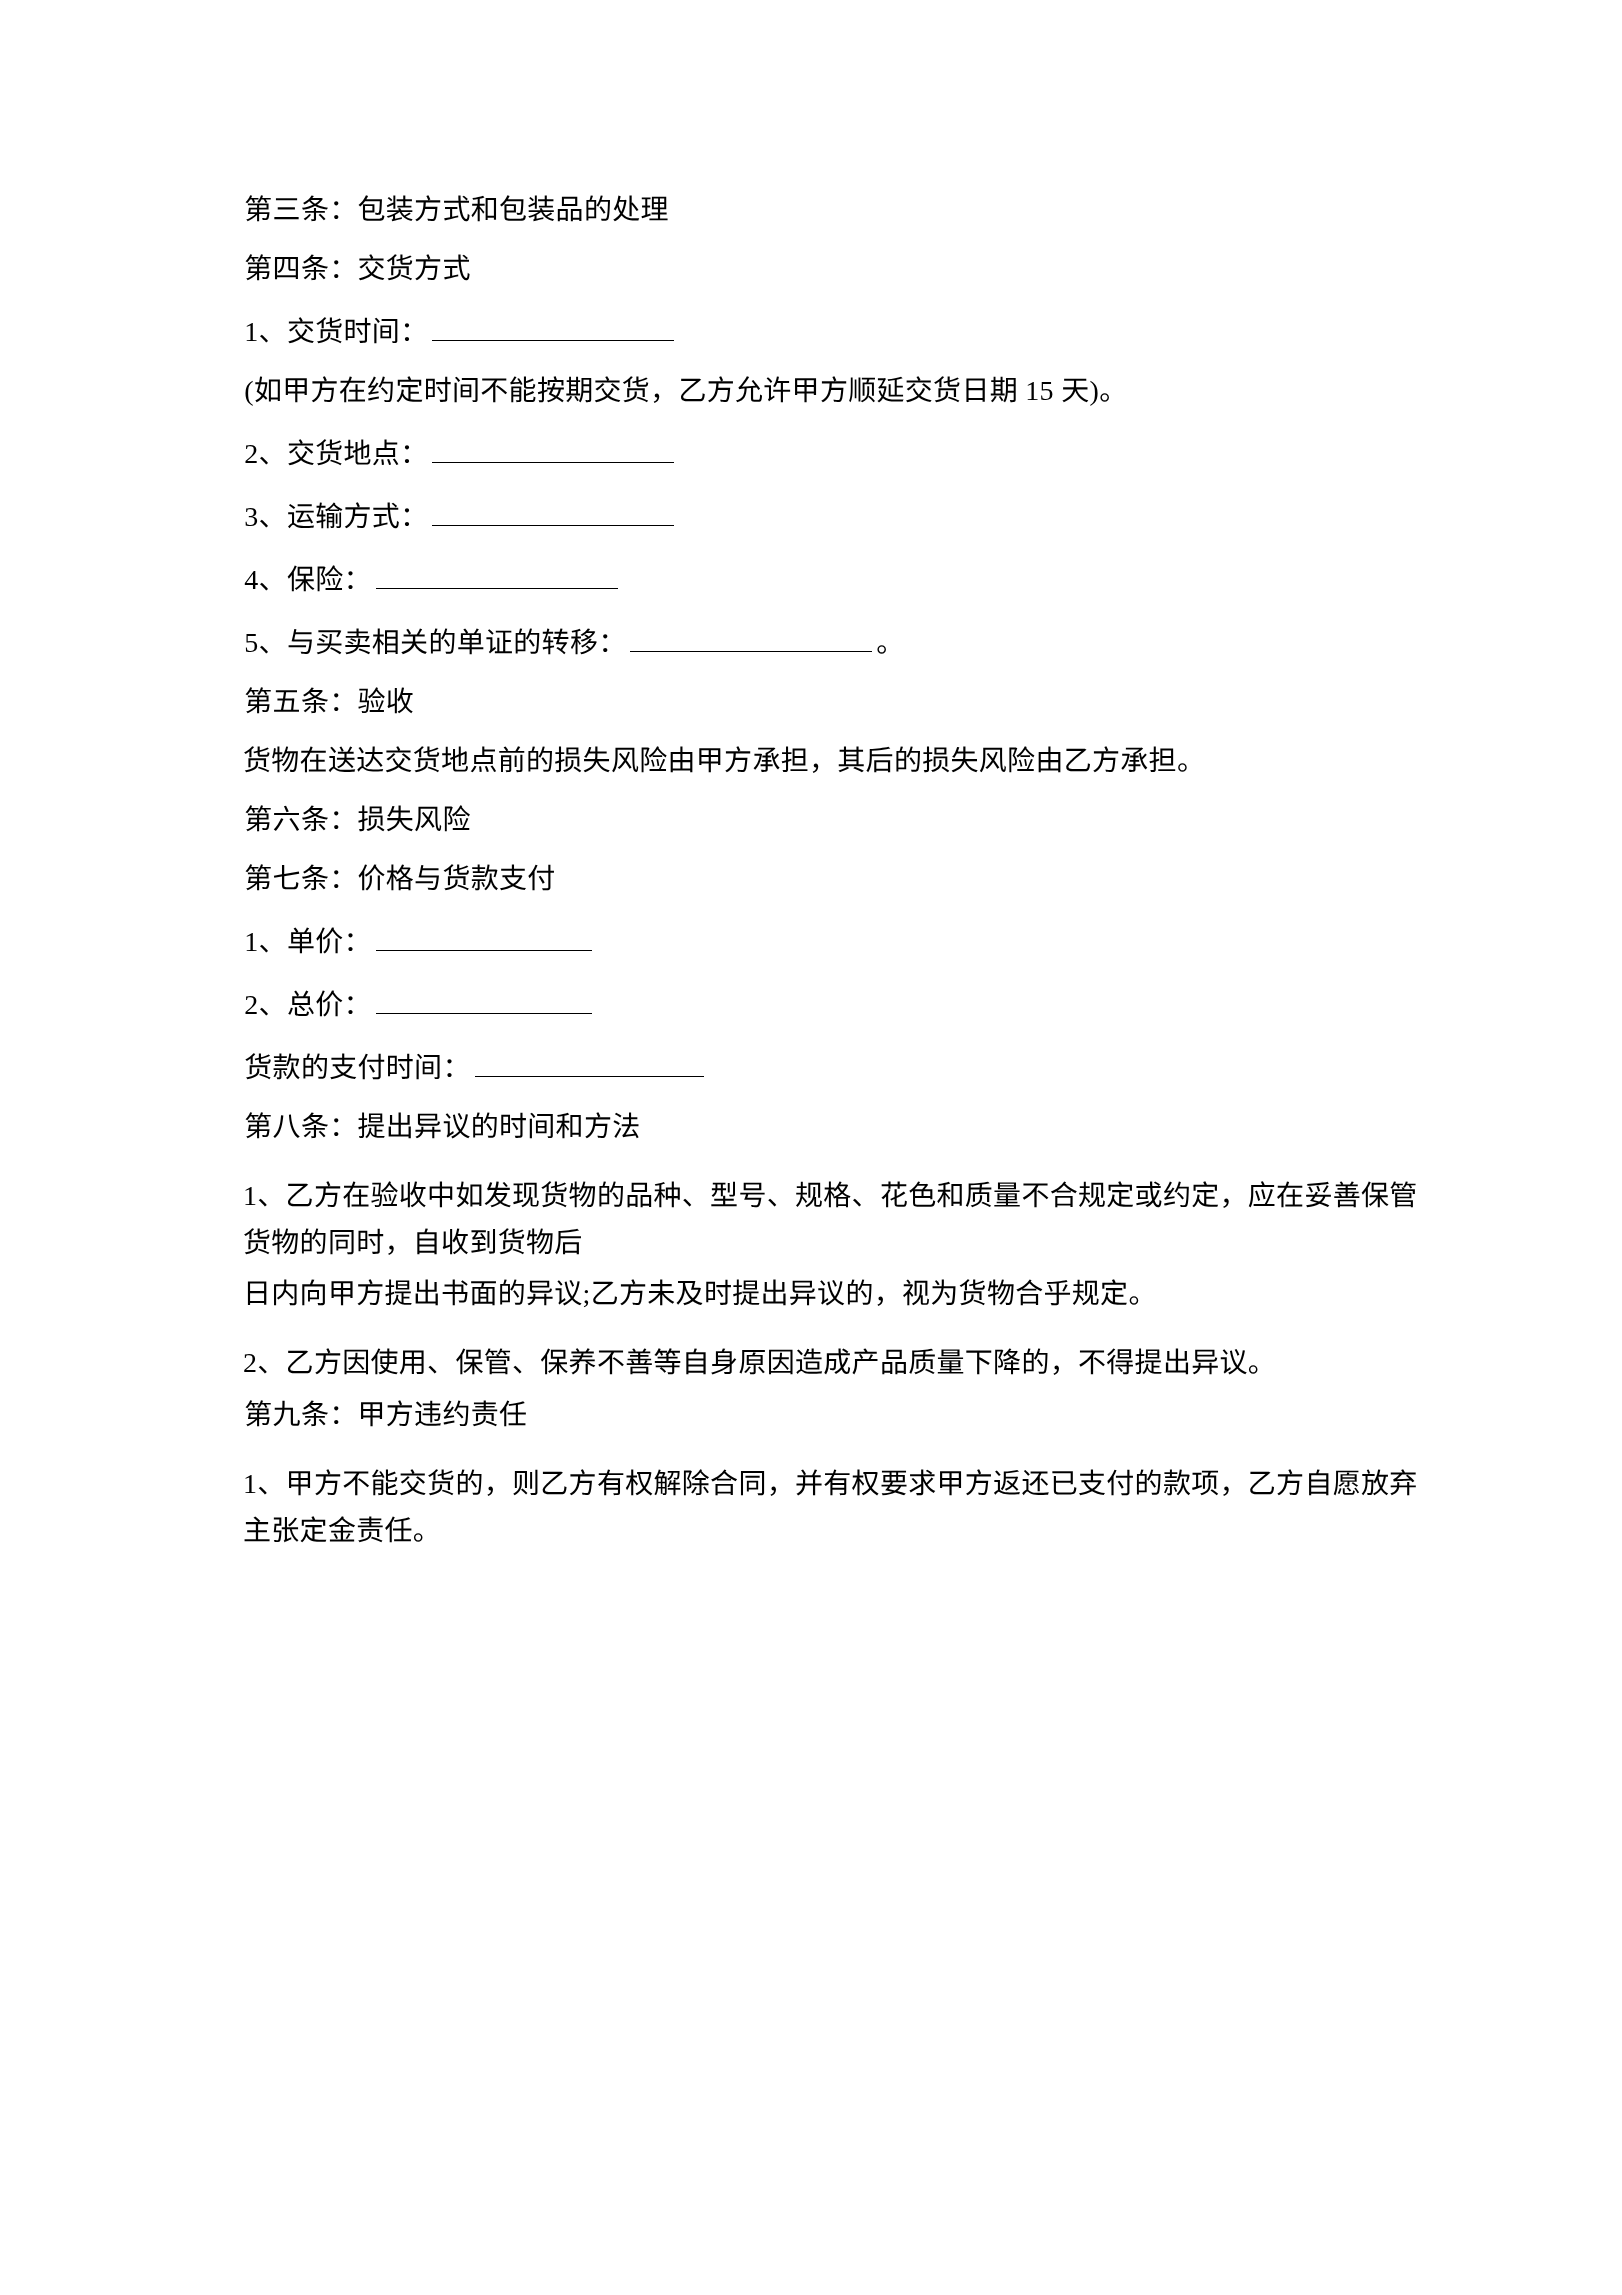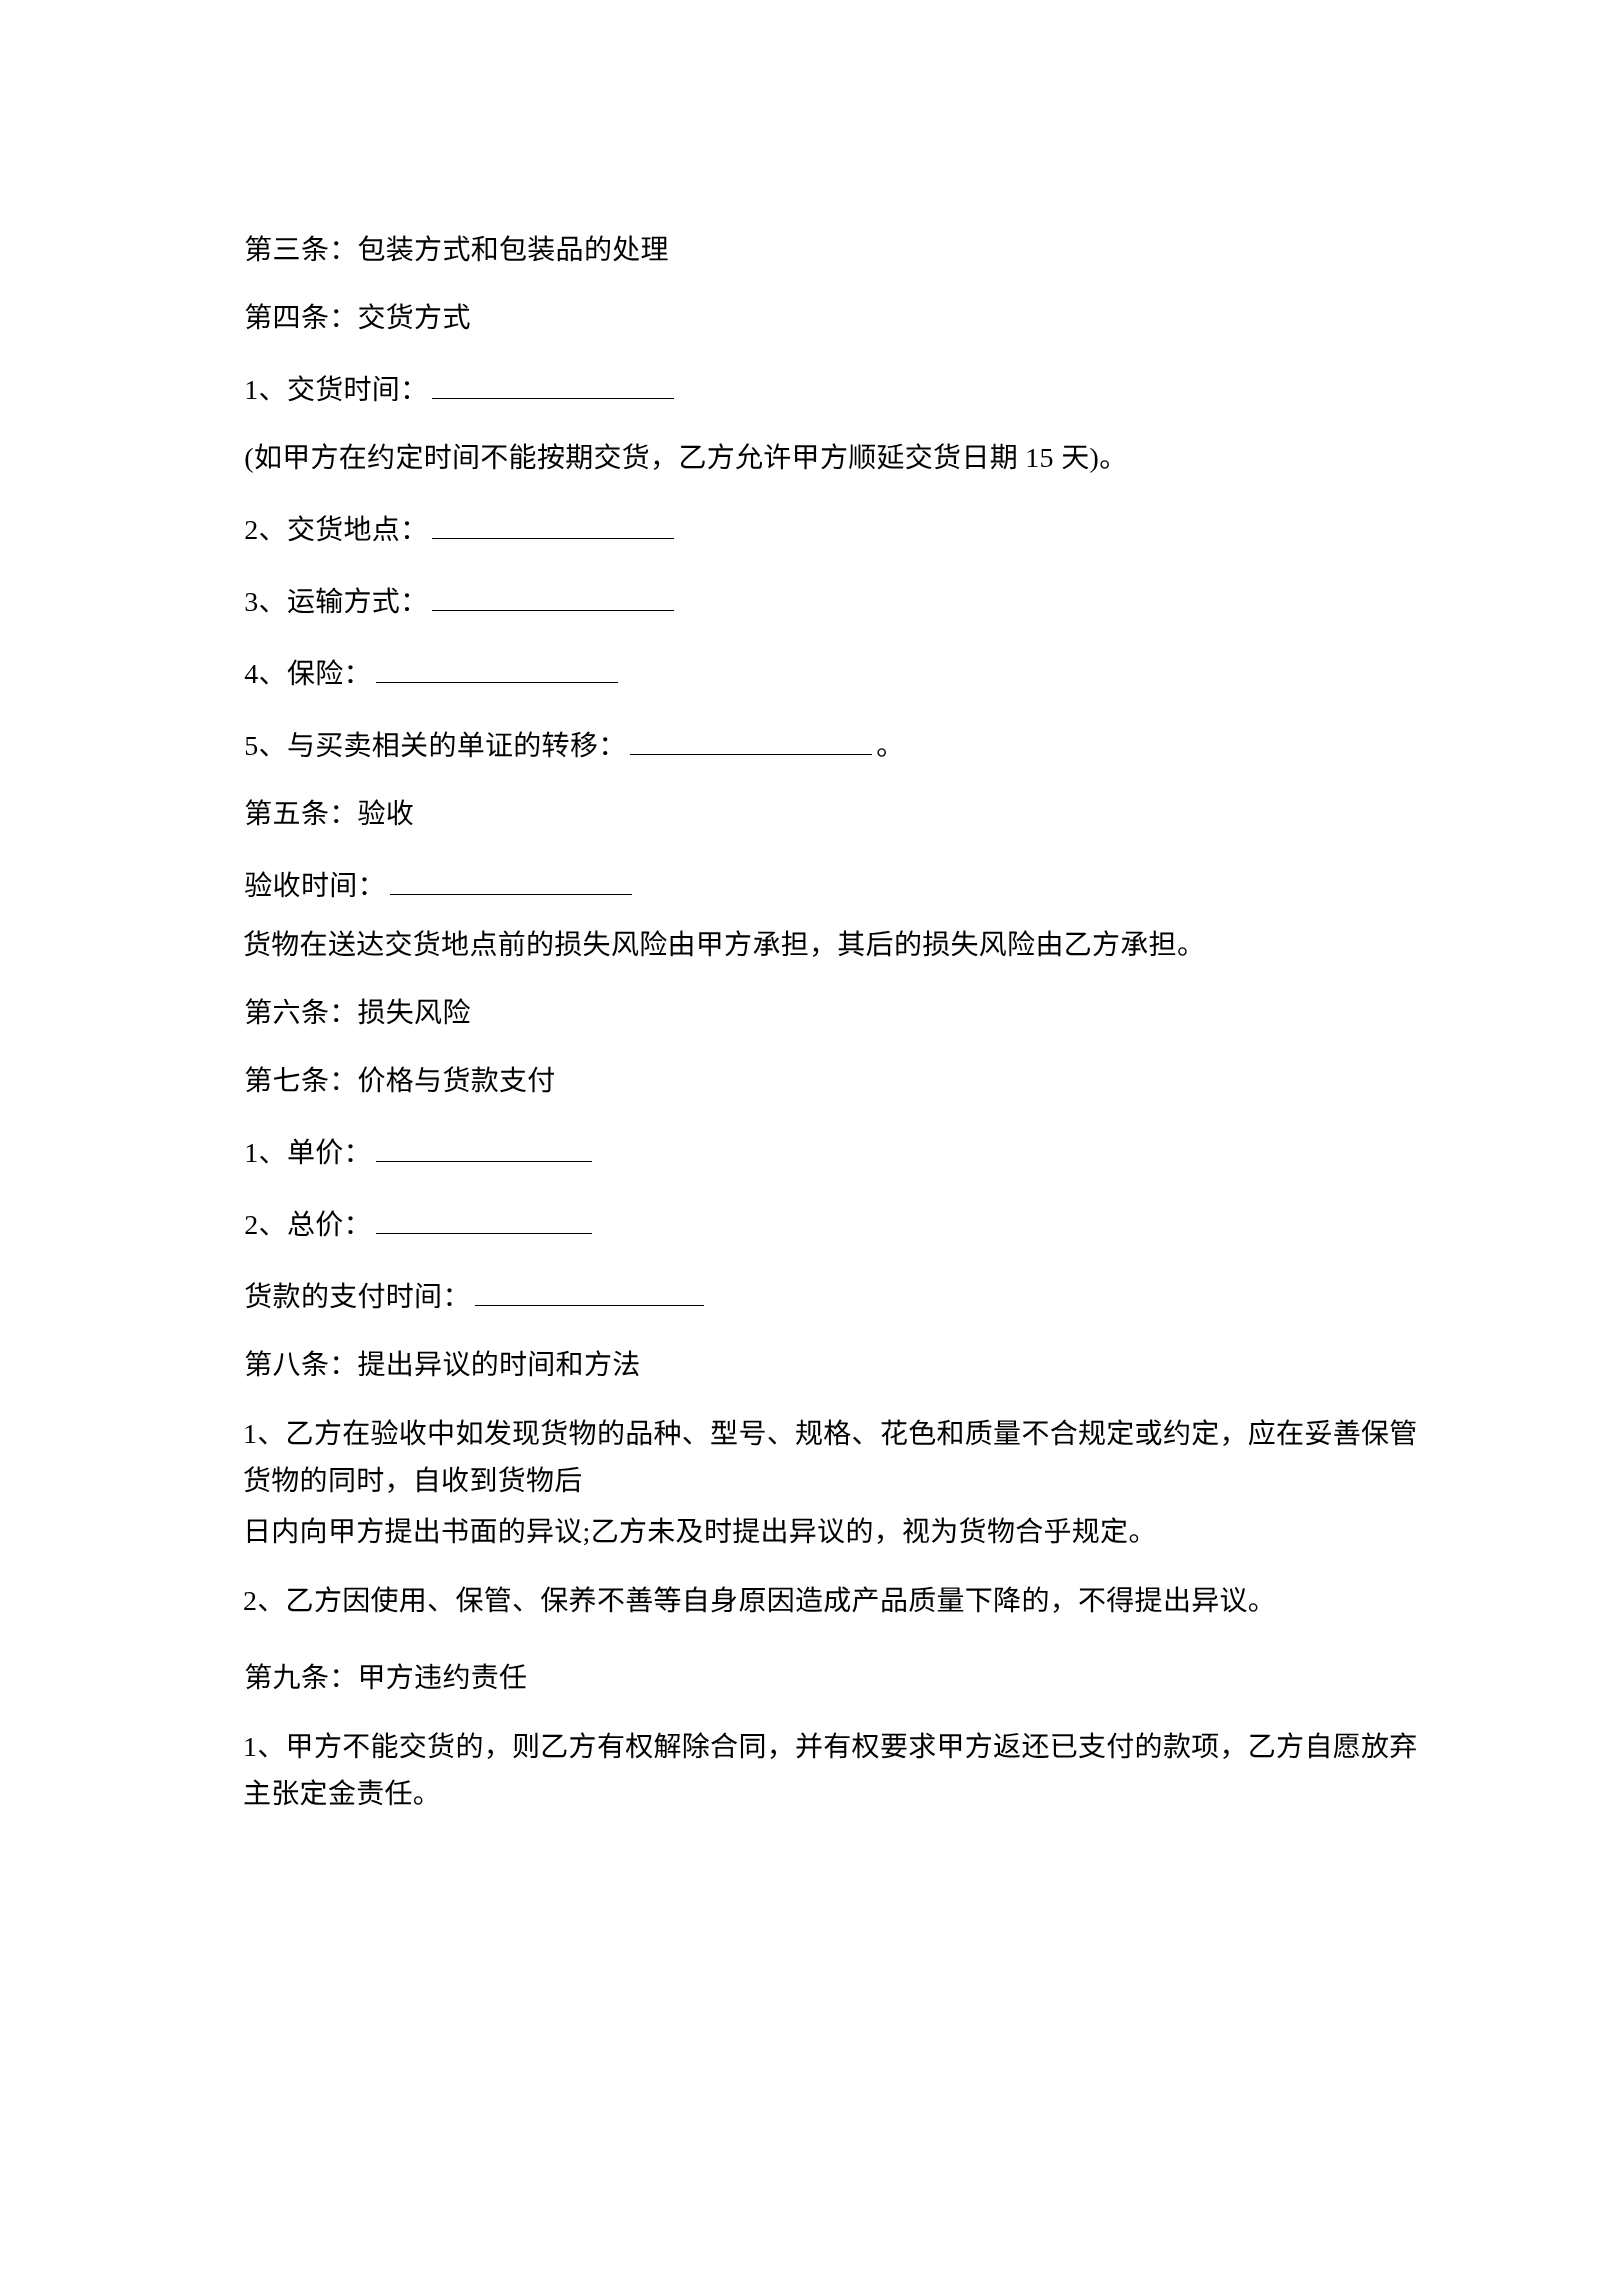--- a/index.html
+++ b/index.html
@@ -28,21 +28,20 @@
   .line {
     font-size: 28px;
     line-height: 1.0;
     margin: 0 0 31px 0;
     white-space: pre-wrap;
     letter-spacing: 0.3px;
   }
   
   .ind {
     padding-left: 1.3px;
-    margin-top: 40px;
   }
   .wrapline {
     font-size: 28px;
     line-height: 47px;
     margin: 0 0 14.4px 0;
     white-space: pre-wrap;
     letter-spacing: 0.3px;
   }
   .blank {
     display: inline-block;
@@ -72,21 +71,20 @@
     <p class="line ind"><span>2、交货地点：</span><span class="blank b-long"></span></p>
 
     <p class="line ind"><span>3、运输方式：</span><span class="blank b-long"></span></p>
 
     <p class="line ind"><span>4、保险：</span><span class="blank b-long"></span></p>
 
     <p class="line ind"><span>5、与买卖相关的单证的转移：</span><span class="blank b-long"></span><span>。</span></p>
 
     <p class="line ind">第五条：验收</p>
 
-    <p class="line ind"><span>验收时间：</span><span class="blank b-long"></span></p>
 
     <p class="line">货物在送达交货地点前的损失风险由甲方承担，其后的损失风险由乙方承担。</p>
 
     <p class="line ind">第六条：损失风险</p>
 
     <p class="line ind">第七条：价格与货款支付</p>
 
     <p class="line ind"><span>1、单价：</span><span class="blank b-mid2"></span></p>
 
     <p class="line ind"><span>2、总价：</span><span class="blank b-mid2"></span></p>

